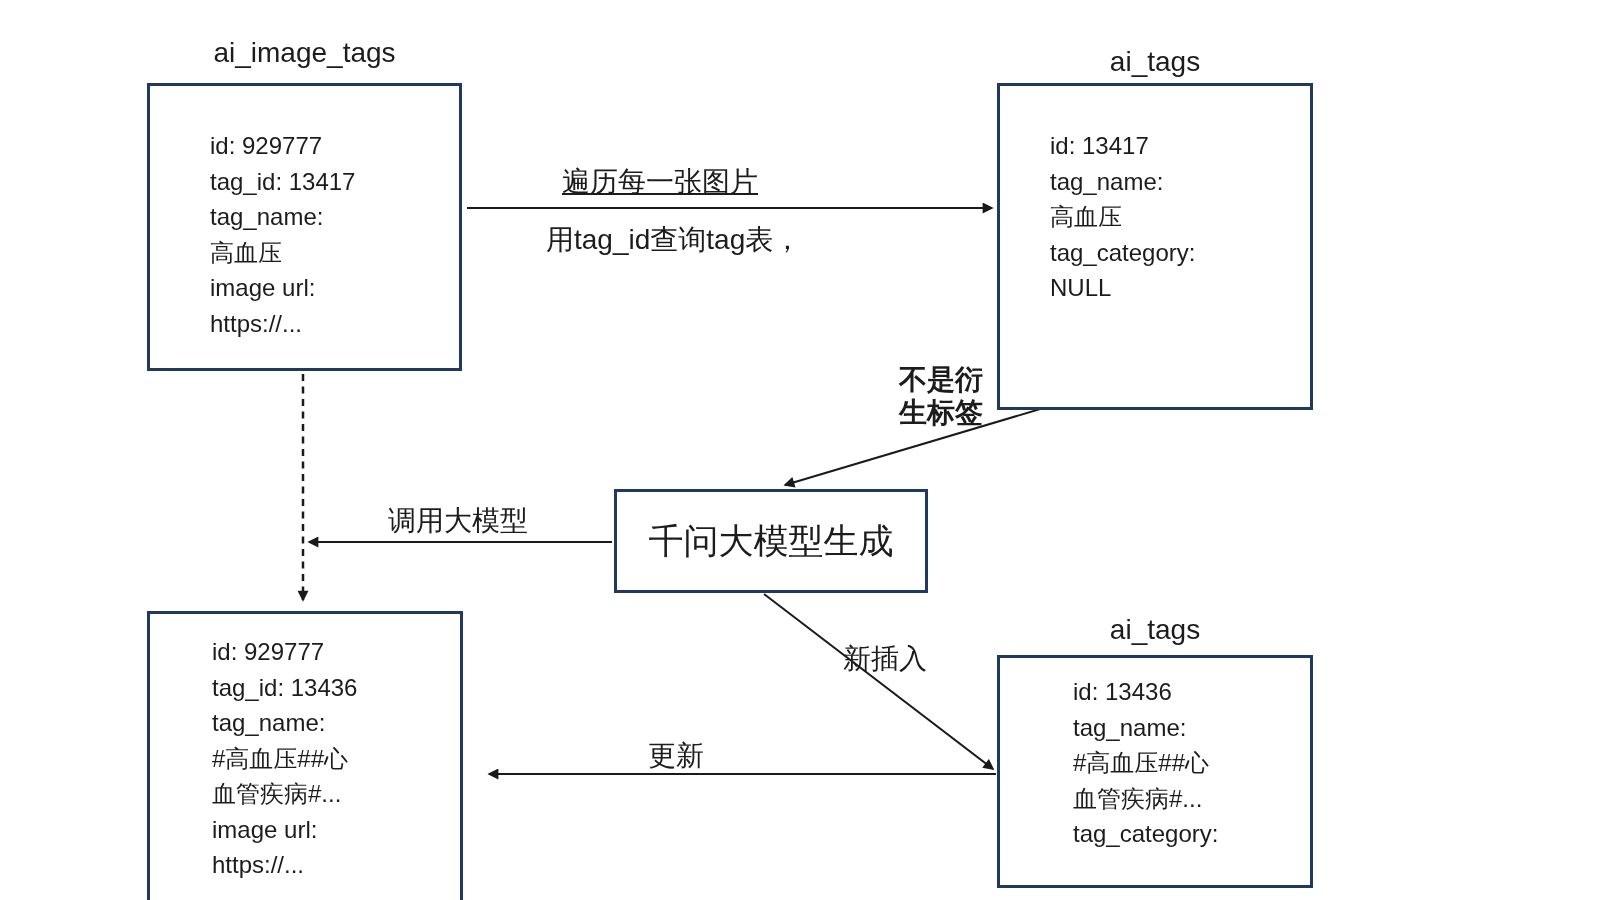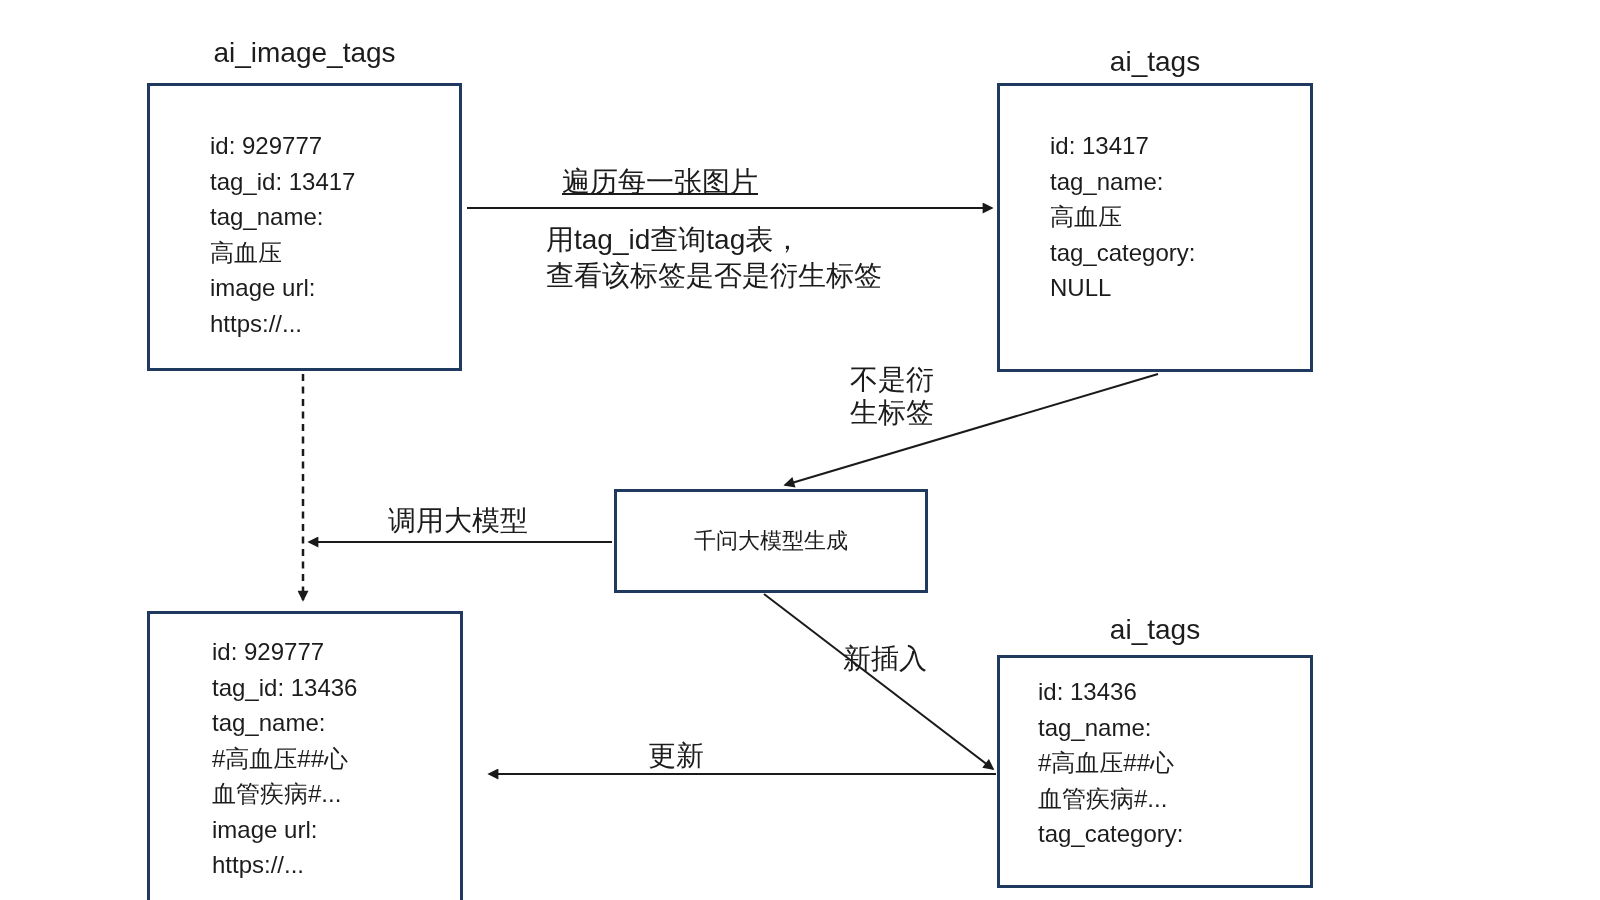--- a/index.html
+++ b/index.html
@@ -40,21 +40,21 @@
     white-space:nowrap;
   }
   .edge-label{
     position:absolute;
     font-size:28px;
     white-space:nowrap;
   }
   .center{text-align:center;}
   .qwen-box{
     display:flex;align-items:center;justify-content:center;
-    font-size:22px;
+    font-size:35px;
   }
   .note{line-height:36px;margin-left:40px;}
   .two-line{line-height:33px;}
 </style>
 </head>
 <body>
 
 <div class="canvas">
 
   <svg class="edges">
@@ -79,21 +79,21 @@
     <div class="lines">
       <div>id: 929777</div>
       <div>tag_id: 13417</div>
       <div>tag_name:</div>
       <div>高血压</div>
       <div>image url:</div>
       <div>https://...</div>
     </div>
   </div>
 
-  <div class="node" style="left:997px;top:83px;width:316px;height:289px;padding:42px 10px 0 50px;">
+  <div class="node" style="left:997px;top:83px;width:316px;height:327px;padding:42px 10px 0 50px;">
     <div class="lines">
       <div>id: 13417</div>
       <div>tag_name:</div>
       <div>高血压</div>
       <div>tag_category:</div>
       <div>NULL</div>
     </div>
   </div>
 
   <div class="node qwen-box" style="left:614px;top:489px;width:314px;height:104px;">
@@ -105,38 +105,37 @@
       <div>id: 929777</div>
       <div>tag_id: 13436</div>
       <div>tag_name:</div>
       <div>#高血压##心</div>
       <div>血管疾病#...</div>
       <div>image url:</div>
       <div>https://...</div>
     </div>
   </div>
 
-  <div class="node" style="left:997px;top:655px;width:316px;height:233px;padding:16px 10px 0 38px;">
+  <div class="node" style="left:997px;top:655px;width:316px;height:233px;padding:16px 10px 0 73px;">
     <div class="lines">
       <div>id: 13436</div>
       <div>tag_name:</div>
       <div>#高血压##心</div>
       <div>血管疾病#...</div>
       <div>tag_category:</div>
     </div>
   </div>
 
   <div class="edge-label center" style="left:530px;top:163px;width:260px;text-decoration:underline;">遍历每一张图片</div>
 
   <div class="edge-label note" style="left:506px;top:222px;">
     <div>用tag_id查询tag表，</div>
-    <div>查看该标签是否是衍生标签</div>
   </div>
 
-  <div class="edge-label center two-line" style="left:839px;top:363px;width:106px;">
+  <div class="edge-label center two-line" style="left:888px;top:363px;width:106px;font-weight:bold;">
     <div>不是衍</div>
     <div>生标签</div>
   </div>
 
   <div class="edge-label" style="left:388px;top:502px;">调用大模型</div>
 
   <div class="edge-label" style="left:843px;top:640px;font-family:Liberation Mono, monospace;">新插入</div>
 
   <div class="edge-label" style="left:648px;top:737px;">更新</div>
 

